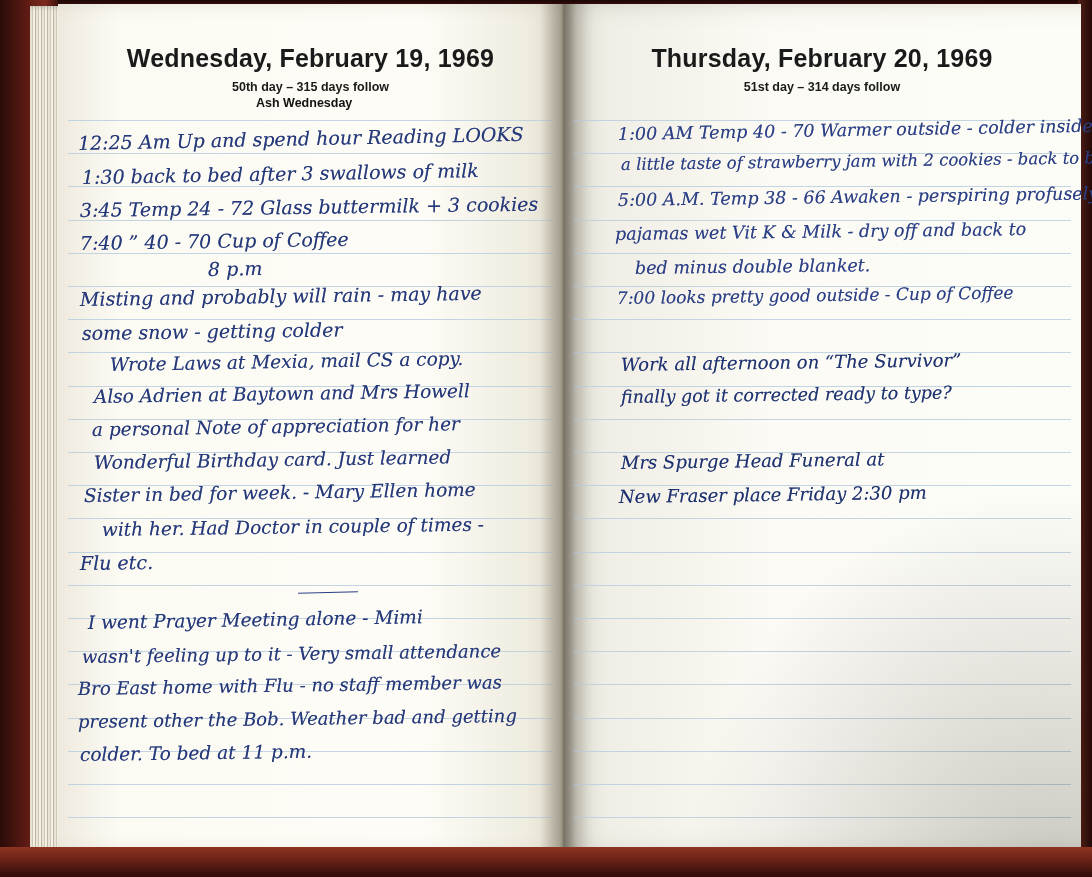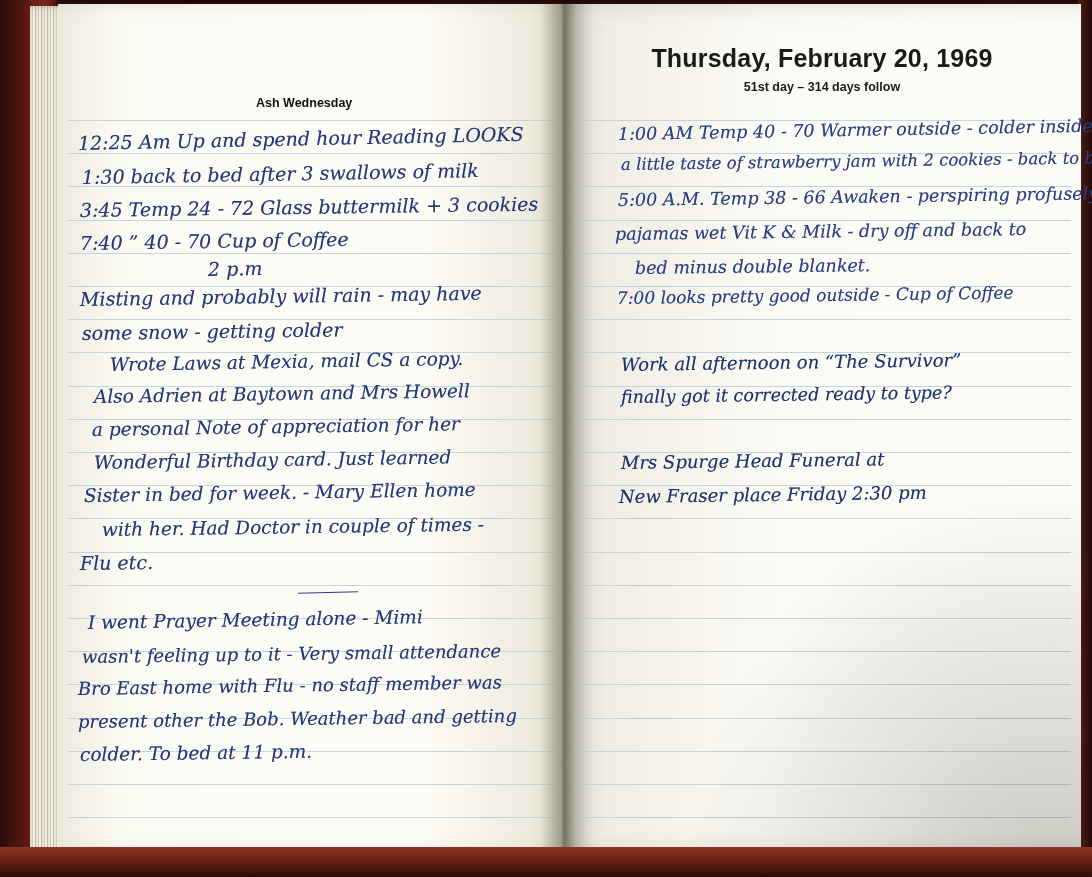--- a/index.html
+++ b/index.html
@@ -186,28 +186,32 @@
         <div class="rule" style="top: 580.8px;"></div>
         <div class="rule" style="top: 614px;"></div>
         <div class="rule" style="top: 647.2px;"></div>
         <div class="rule" style="top: 680.4px;"></div>
         <div class="rule" style="top: 713.6px;"></div>
         <div class="rule" style="top: 746.8px;"></div>
         <div class="rule" style="top: 780px;"></div>
         <div class="rule" style="top: 813.2px;"></div>
       </div>
 
+    <div class="header" style="top:40px;">
+      <div class="day-title">Wednesday, February 19, 1969</div>
+      <div class="day-sub">50th day – 315 days follow</div>
+    </div>
 
     <div class="ash" style="left:198px; top:92px;">Ash Wednesday</div>
 
     <div class="hand" style="left:20px; top:130px; font-size:19px; transform:rotate(-1.2deg);">12:25 Am  Up  and spend hour Reading LOOKS</div>
     <div class="hand" style="left:24px; top:164px; font-size:19px; transform:rotate(-1deg);">1:30  back to bed after 3 swallows of milk</div>
     <div class="hand" style="left:22px; top:197px; font-size:19px; transform:rotate(-0.8deg);">3:45  Temp 24 - 72  Glass buttermilk + 3 cookies</div>
     <div class="hand" style="left:22px; top:230px; font-size:19px; transform:rotate(-0.9deg);">7:40  ”  40 - 70  Cup of Coffee</div>
-    <div class="hand" style="left:150px; top:256px; font-size:19px; transform:rotate(-1deg);">2 p.m</div>
+    <div class="hand" style="left:150px; top:256px; font-size:19px; transform:rotate(-1deg);">8 p.m</div>
     <div class="hand" style="left:22px; top:286px; font-size:19px; transform:rotate(-0.9deg);">Misting  and probably will rain - may have</div>
     <div class="hand" style="left:24px; top:320px; font-size:19px; transform:rotate(-0.8deg);">some snow - getting colder</div>
     <div class="hand" style="left:52px; top:352px; font-size:18.5px; transform:rotate(-1deg);">Wrote Laws at Mexia, mail CS a copy.</div>
     <div class="hand" style="left:36px; top:384px; font-size:18.5px; transform:rotate(-0.9deg);">Also Adrien at Baytown  and Mrs Howell</div>
     <div class="hand" style="left:34px; top:417px; font-size:18.5px; transform:rotate(-0.9deg);">a personal Note of appreciation for her</div>
     <div class="hand" style="left:36px; top:450px; font-size:18.5px; transform:rotate(-0.9deg);">Wonderful Birthday card.  Just learned</div>
     <div class="hand" style="left:26px; top:483px; font-size:18.5px; transform:rotate(-0.9deg);">Sister in bed for week. - Mary Ellen home</div>
     <div class="hand" style="left:44px; top:517px; font-size:18.5px; transform:rotate(-0.8deg);">with her.  Had Doctor in couple of times -</div>
     <div class="hand" style="left:22px; top:550px; font-size:19px; transform:rotate(-0.8deg);">Flu etc.</div>
 

